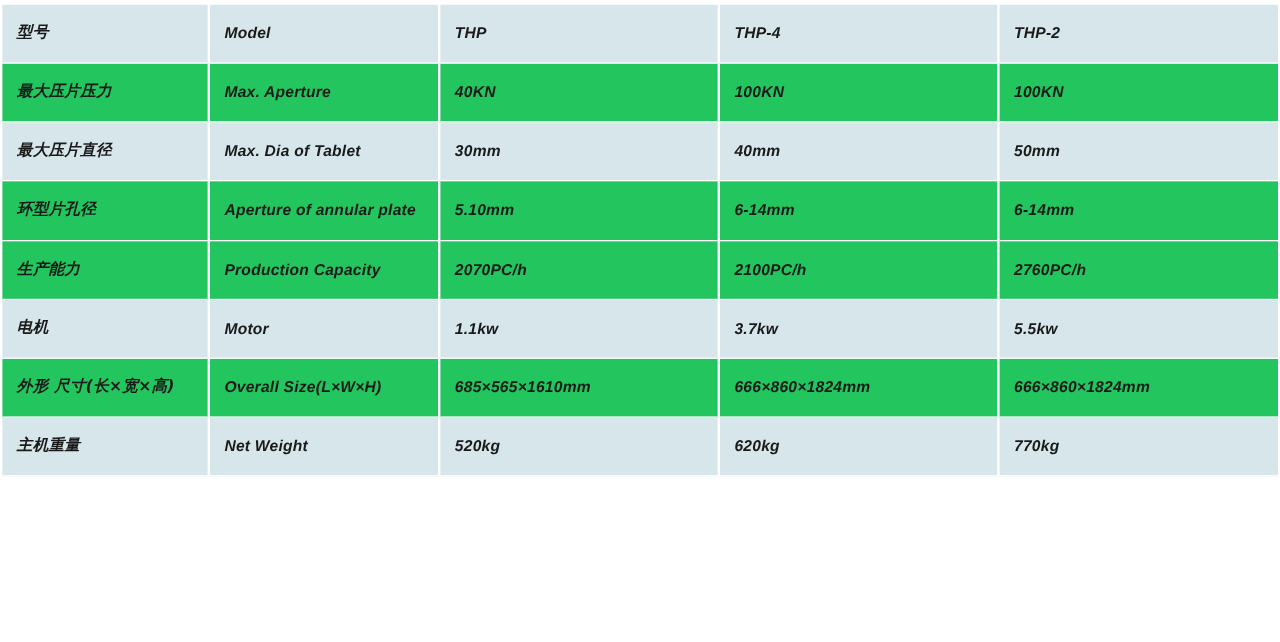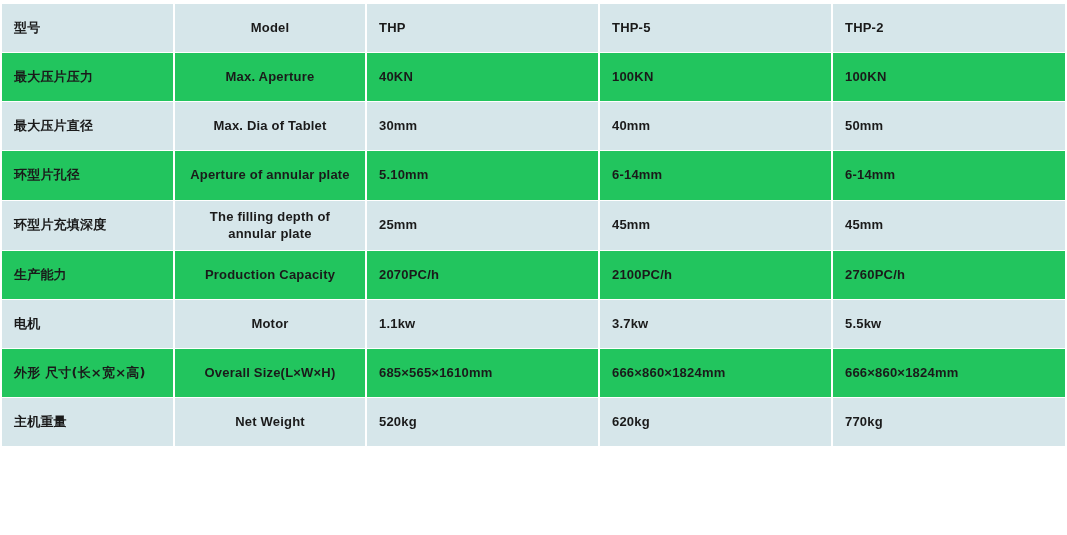--- a/index.html
+++ b/index.html
@@ -13,20 +13,21 @@
     font-family: "Liberation Sans", sans-serif;
     color: #1a1a1a;
     overflow: hidden;
   }
   .spec-wrap {
     width: 1067px;
     height: 535px;
     box-sizing: border-box;
     padding: 4px 2px 4px 2px;
     background: #ffffff;
+    font-style: italic;
   }
   table.spec-table {
     border-collapse: collapse;
     width: 1063px;
     table-layout: fixed;
   }
   table.spec-table col.c0 { width: 172px; }
   table.spec-table col.c1 { width: 192px; }
   table.spec-table col.c2 { width: 233px; }
   table.spec-table col.c3 { width: 233px; }
@@ -57,21 +58,20 @@
   tr.normal td {
     height: 48px;
   }
   td.cn {
     font-size: 13.5px;
     font-family: "DejaVu Sans", "Liberation Sans", sans-serif;
     font-weight: bold;
   }
   td.en {
     font-size: 12.5px;
-    text-align: center;
   }
   td.val {
     font-size: 12.5px;
     padding-left: 42px;
     margin-top: 40px;
   }
   tr.row-plain td.cn,
   tr.row-plain td.en,
   tr.row-plain td.val {
     border-bottom: 1px solid #ffffff;
@@ -87,21 +87,21 @@
         <col class="c1">
         <col class="c2">
         <col class="c3">
         <col class="c4">
     </colgroup>
     <tbody>
       <tr class="row-shaded normal">
         <td class="cn">型号</td>
         <td class="en">Model</td>
         <td class="val">THP</td>
-        <td class="val">THP-5</td>
+        <td class="val">THP-4</td>
         <td class="val">THP-2</td>
       </tr>
 
       <tr class="row-plain normal">
         <td class="cn">最大压片压力</td>
         <td class="en">Max. Aperture</td>
         <td class="val">40KN</td>
         <td class="val">100KN</td>
         <td class="val">100KN</td>
       </tr>
@@ -117,27 +117,20 @@
 
 
       <tr class="row-plain tall">
         <td class="cn">环型片孔径</td>
         <td class="en">Aperture of annular plate</td>
         <td class="val">5.10mm</td>
         <td class="val">6-14mm</td>
         <td class="val">6-14mm</td>
       </tr>
 
-      <tr class="row-shaded tall">
-        <td class="cn">环型片充填深度</td>
-        <td class="en">The filling depth of annular plate</td>
-        <td class="val">25mm</td>
-        <td class="val">45mm</td>
-        <td class="val">45mm</td>
-      </tr>
 
       <tr class="row-plain normal">
         <td class="cn">生产能力</td>
         <td class="en">Production Capacity</td>
         <td class="val">2070PC/h</td>
         <td class="val">2100PC/h</td>
         <td class="val">2760PC/h</td>
       </tr>
 
       <tr class="row-shaded normal">

